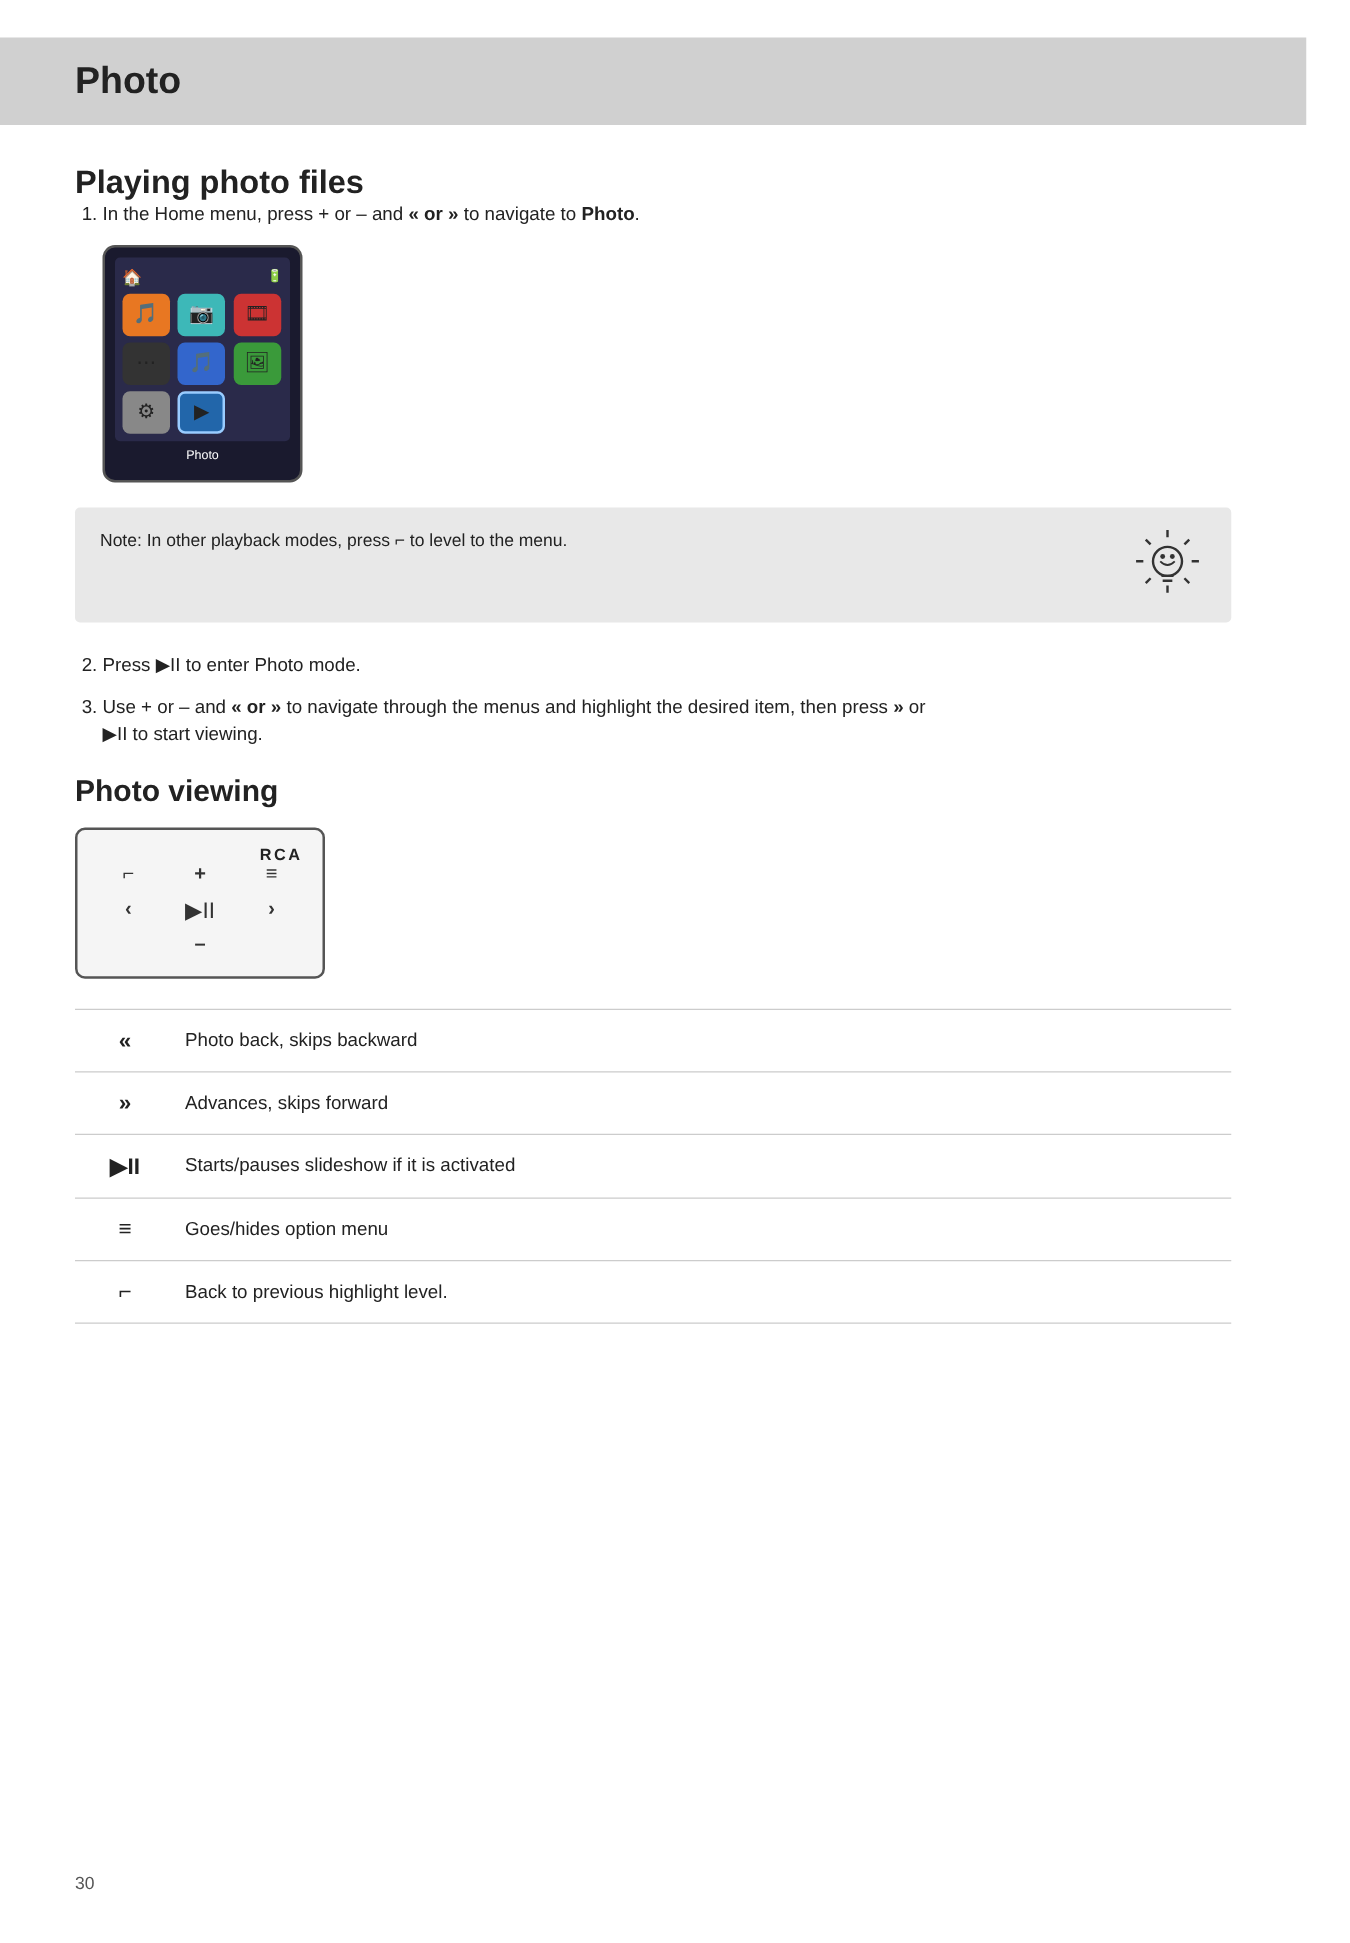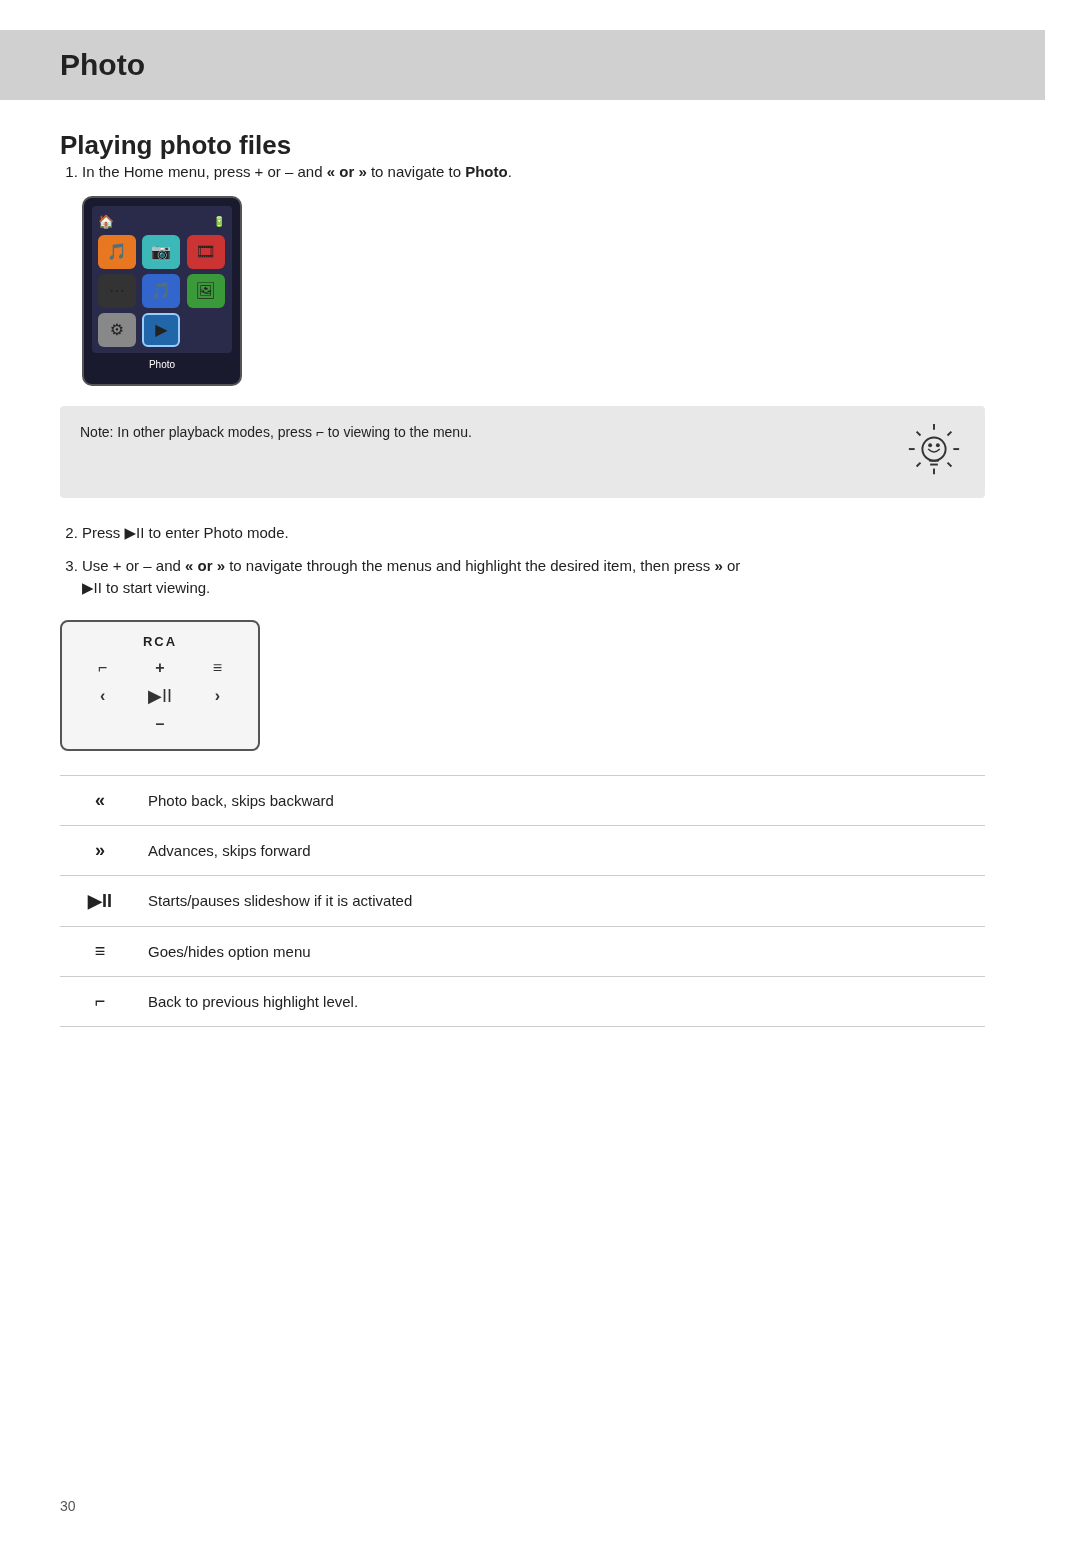--- a/index.html
+++ b/index.html
@@ -173,22 +173,21 @@
       border: 2px solid #555;
       border-radius: 8px;
       width: 200px;
       background: #f5f5f5;
       padding: 12px 16px 16px 16px;
       margin: 10px 0 24px 0;
     }
 
     .device-top-bar {
       display: flex;
-      justify-content: center;
-      margin-bottom: 10px;
+      justify-content: flex-end;
     }
 
     .device-brand {
       font-weight: bold;
       font-size: 13px;
       letter-spacing: 2px;
       color: #222;
     }
 
     .device-buttons {
@@ -296,21 +295,21 @@
             </div>
           </div>
           <div class="phone-label">Photo</div>
         </div>
       </li>
     </ol>
 
     <div class="note-box">
       <div class="note-text">
         <strong>Note:</strong>
-        <span>In other playback modes, press ⌐ to viewing to the menu.</span>
+        <span>In other playback modes, press ⌐ to level to the menu.</span>
       </div>
       <div class="note-icon">
         <svg class="sun-icon" viewBox="0 0 60 60" xmlns="http://www.w3.org/2000/svg">
 
           <circle cx="30" cy="28" r="12" fill="none" stroke="#333" stroke-width="2"></circle>
 
           <line x1="30" y1="8" x2="30" y2="2" stroke="#333" stroke-width="2"></line>
           <line x1="30" y1="48" x2="30" y2="54" stroke="#333" stroke-width="2"></line>
           <line x1="10" y1="28" x2="4" y2="28" stroke="#333" stroke-width="2"></line>
           <line x1="50" y1="28" x2="56" y2="28" stroke="#333" stroke-width="2"></line>
@@ -342,20 +341,21 @@
           <strong>»</strong>
           <span>or</span>
           <br>
           <span>▶II to start viewing.</span>
         </span>
       </li>
     </ol>
   </section>
 
   <section>
+    <h3>Photo viewing</h3>
 
     <div class="device-mockup">
       <div class="device-top-bar">
         <span class="device-brand">RCA</span>
       </div>
       <div class="device-buttons">
         <span class="dev-btn">⌐</span>
         <span class="dev-btn">+</span>
         <span class="dev-btn">≡</span>
         <span class="dev-btn">‹</span>

